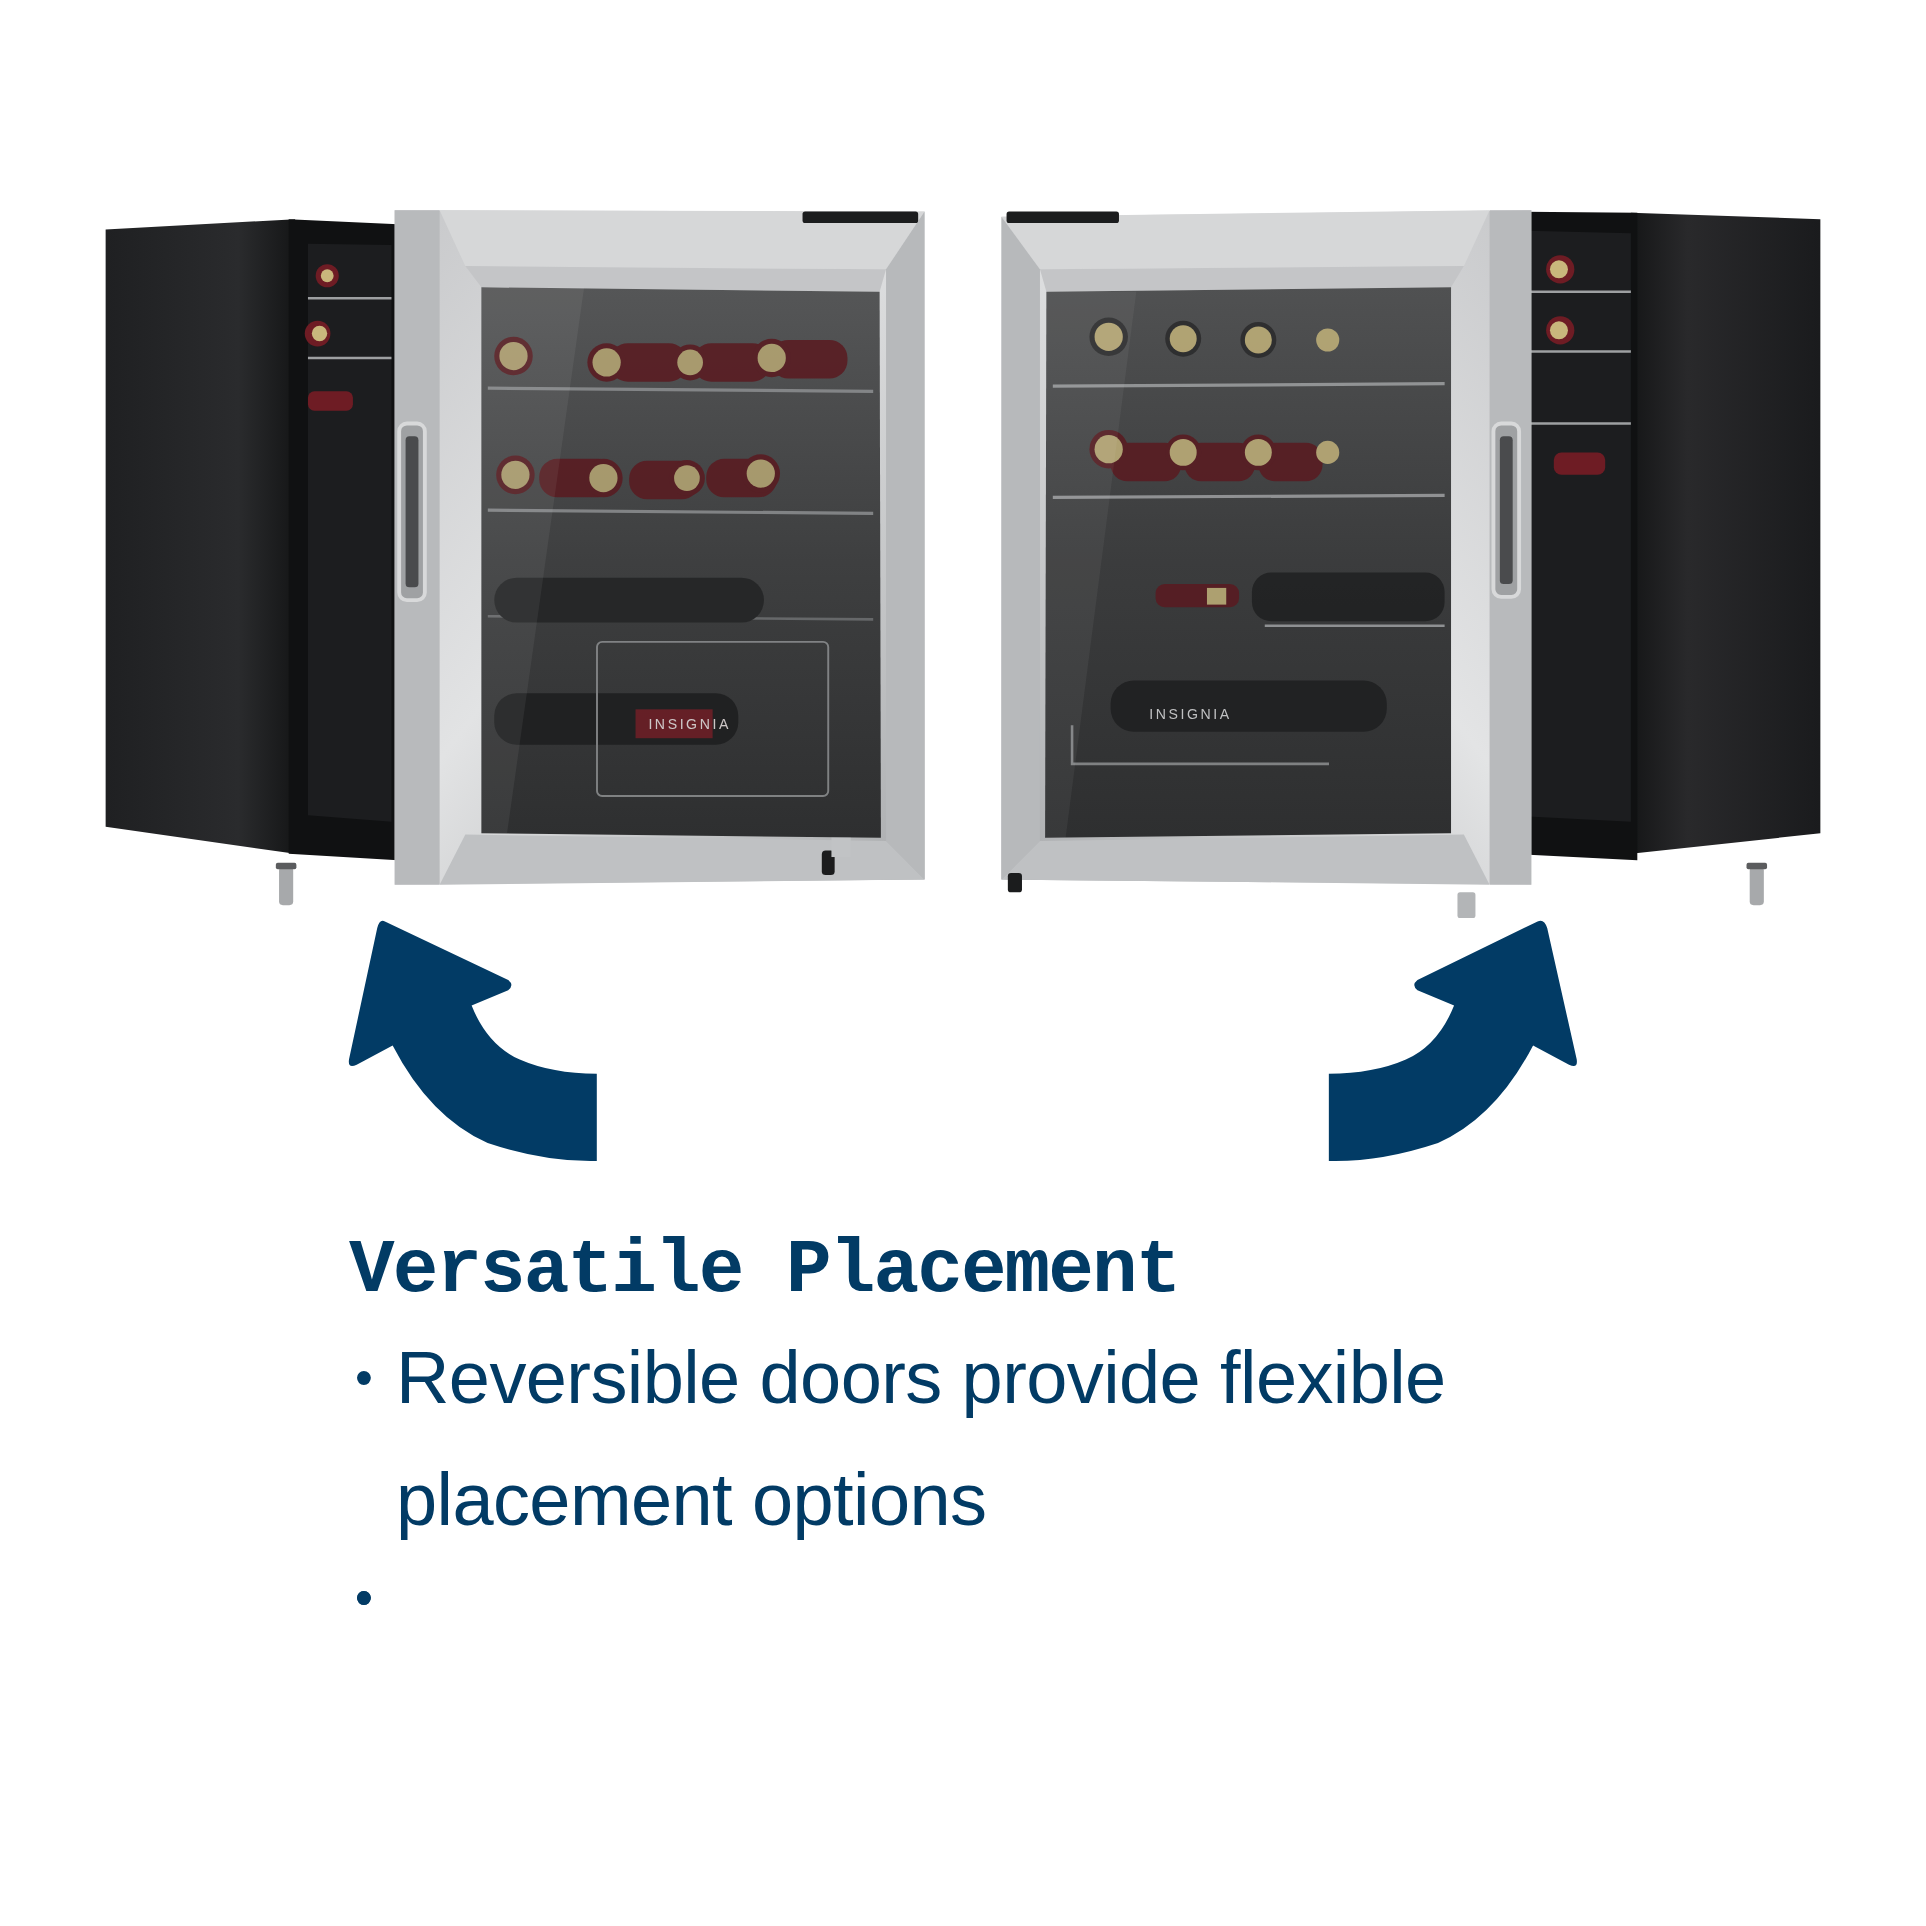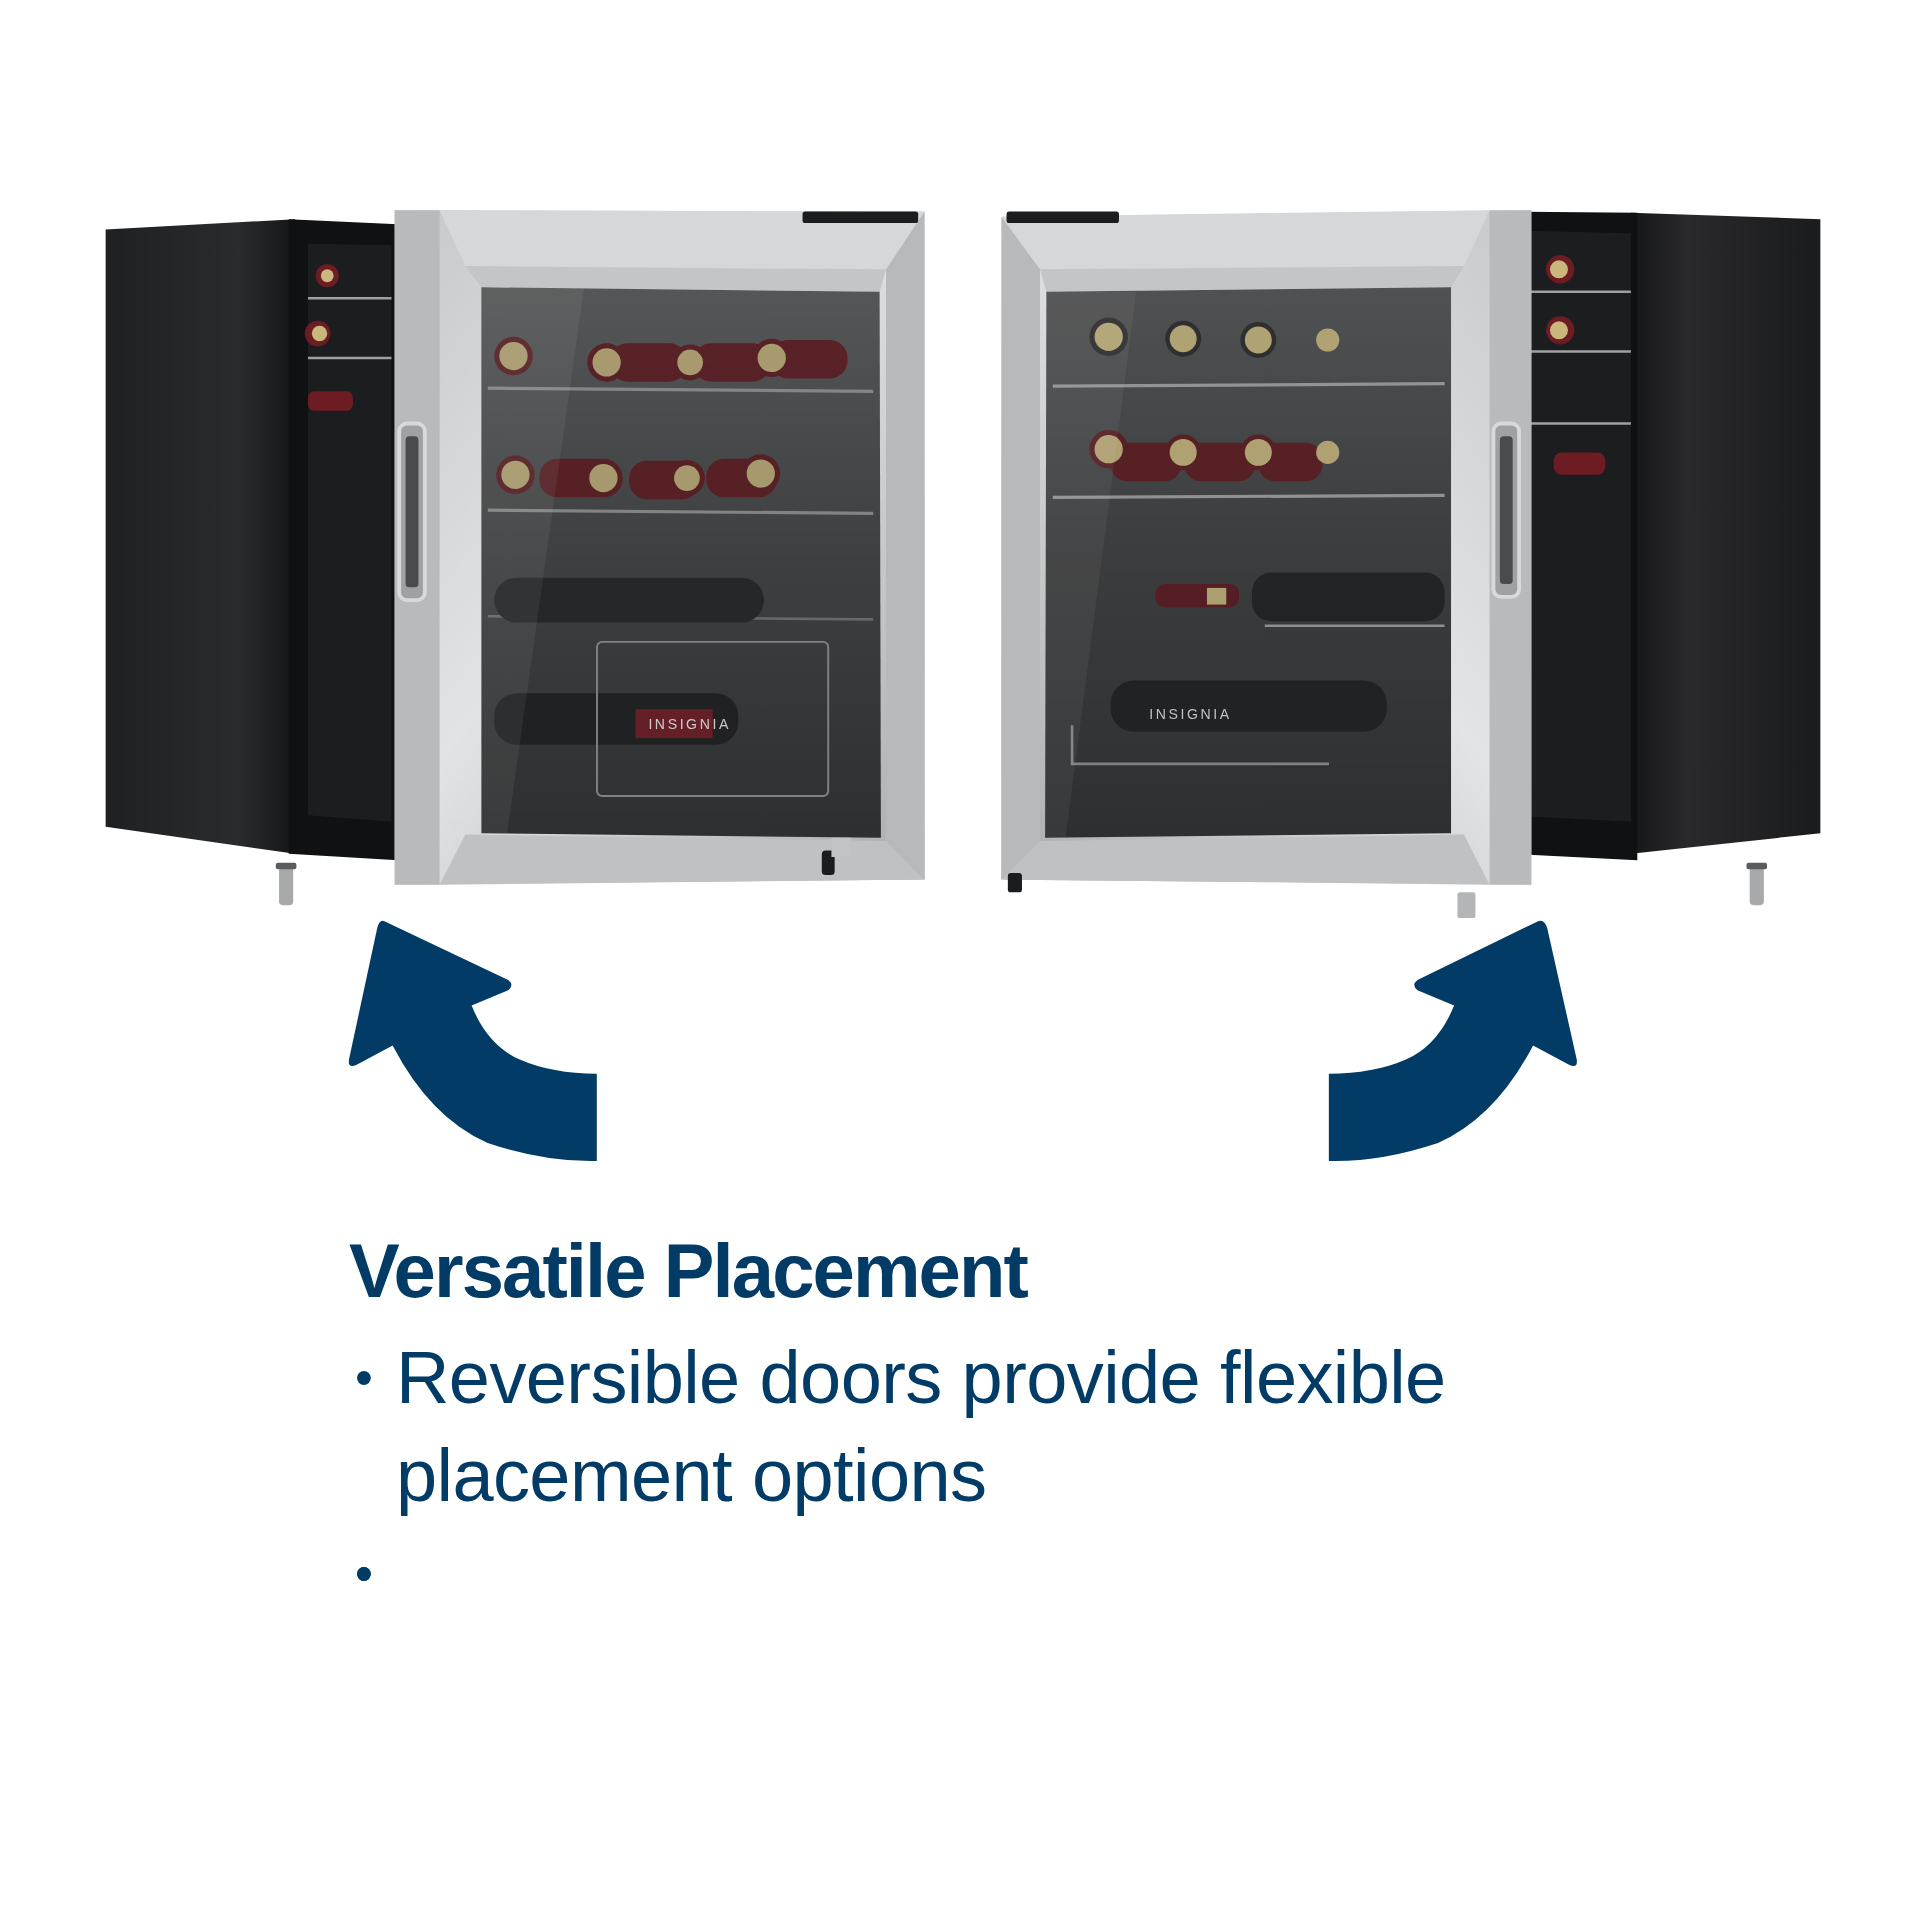--- a/index.html
+++ b/index.html
@@ -3,31 +3,31 @@
 <meta charset="utf-8">
 <style>
   html, body { margin: 0; padding: 0; background: #ffffff; }
   body { width: 1926px; height: 1926px; position: relative; overflow: hidden;
          font-family: "Liberation Sans", "DejaVu Sans", sans-serif; }
   .abs { position: absolute; }
   svg { display: block; }
 
   .title {
     position: absolute; left: 349px; top: 1233px;
-    font-family: Liberation Sans, sans-serif;
+    font-family: Liberation Mono, monospace;
     font-weight: bold; font-size: 76px; letter-spacing: -1.9px;
     color: var(--brand, #023b65); white-space: nowrap; line-height: 1;
   }
   .bullets { position: absolute; left: 350px; top: 1329px; margin: 0; padding: 0; list-style: none; }
   .bullet { position: relative; padding-left: 46px; color: var(--brand, #023b65);
             font-family: "Liberation Sans", "DejaVu Sans", sans-serif;
             font-size: 74px; line-height: 98px; font-weight: normal; letter-spacing: -0.6px;
             white-space: nowrap; }
   .bullet .dot { position: absolute; left: 5.1px; top: 0; font-size: 51px; line-height: 98px; }
-  .bullet.cont { padding-left: 46px; }
+  .bullet.cont { padding-left: 46px; margin-top: 24px; }
 
   .fridge-label {
     font-family: "Liberation Sans", sans-serif; font-size: 22px; letter-spacing: 4px;
     fill: #e8e0e0;
   }
 </style>
 </head>
 <body>
 
 <div class="abs" style="left:96px; top:205px; width:835px; height:726px;">

